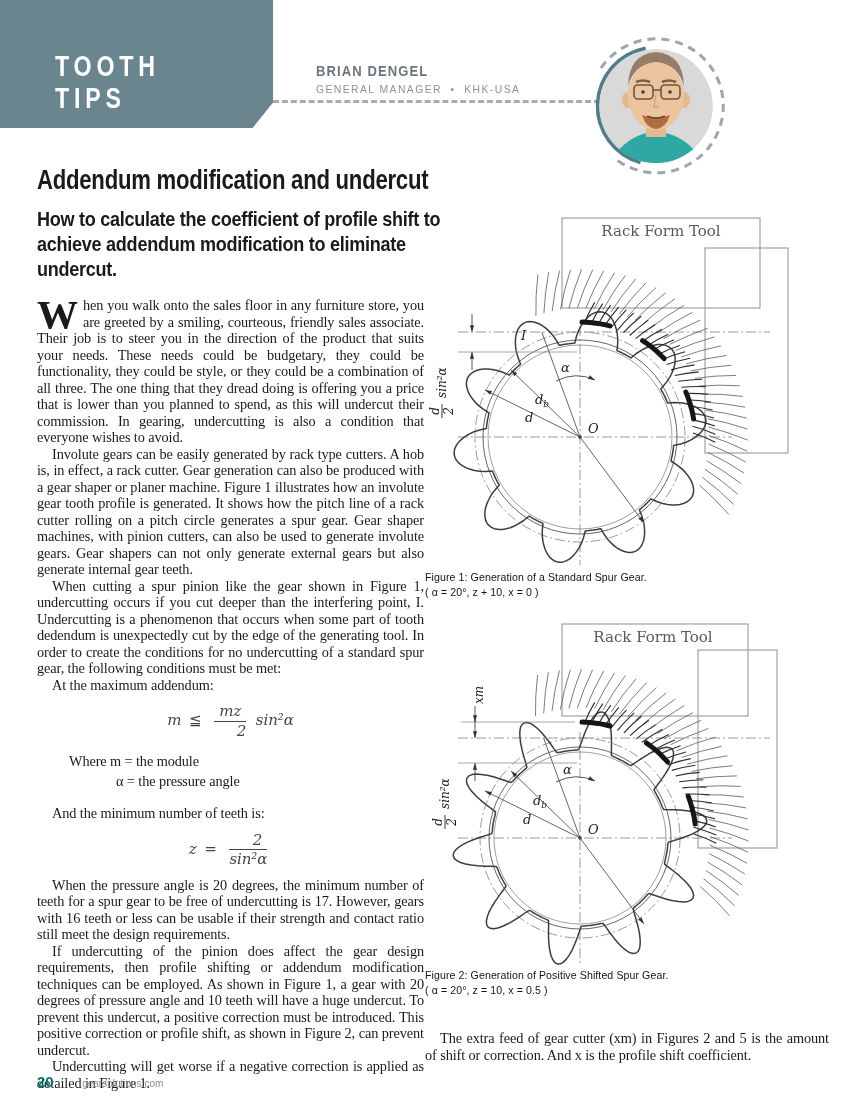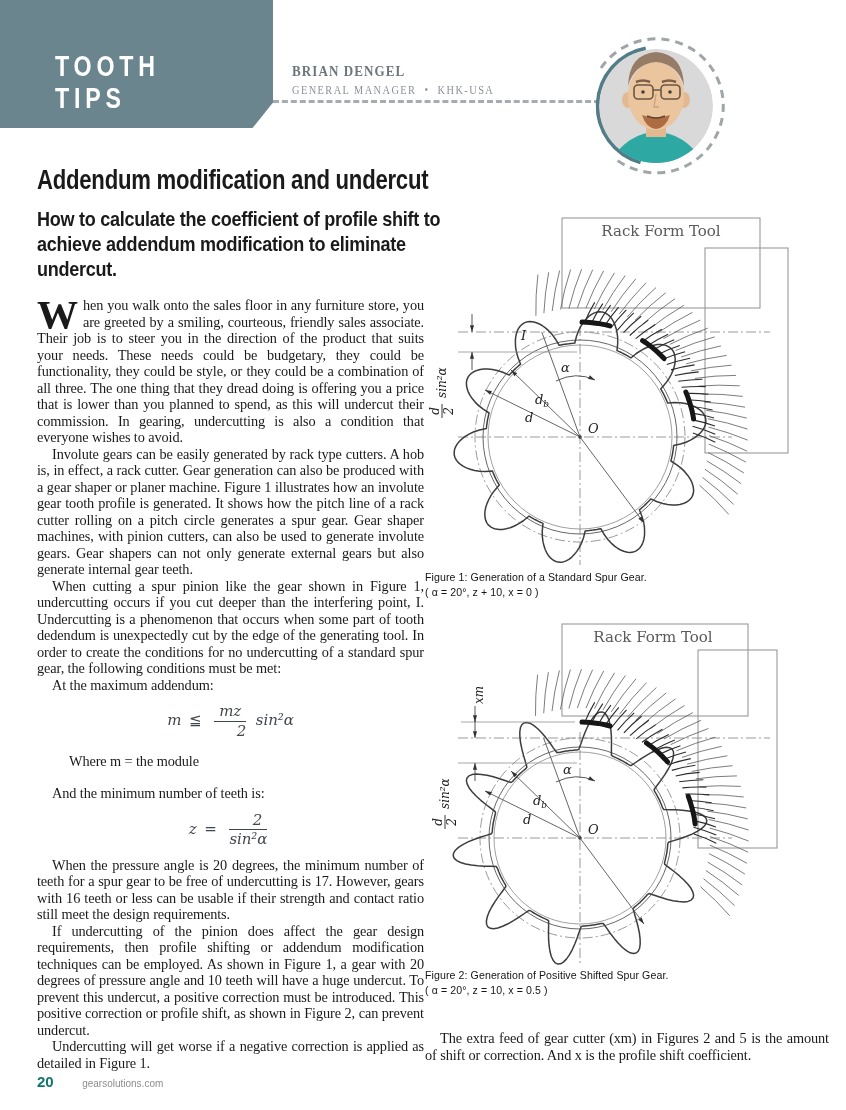--- a/index.html
+++ b/index.html
@@ -4,21 +4,21 @@
 <style>
   html,body{margin:0;padding:0;background:#e8e8e8;}
   .page{position:relative;width:846px;height:1110px;background:#ffffff;overflow:hidden;
         font-family:"Liberation Serif",serif;color:#1a1a1a;padding-left:29px;}
   
   .banner{position:absolute;left:0;top:0;width:273px;height:128px;background:#6a858e;
           clip-path:polygon(0 0,100% 0,100% 80%,92.5% 100%,0 100%);}
   .banner-text{position:absolute;left:55px;top:50px;color:#fff;
                font-family:"Liberation Sans",sans-serif;font-weight:600;font-size:29px;
                line-height:32px;letter-spacing:6px;transform:scaleX(.8);transform-origin:0 0;}
-  .author-block{position:absolute;left:292px;top:63px;font-family:Liberation Serif, serif;}
+  .author-block{position:absolute;left:316px;top:63px;font-family:Liberation Sans, sans-serif;}
   .author-name{font-size:14.5px;font-weight:bold;color:#6d757d;letter-spacing:1.2px;
                transform:scaleX(.9);transform-origin:0 0;}
   .author-role{margin-top:4px;font-size:11.5px;color:#8b9299;letter-spacing:1.6px;
                transform:scaleX(.9);transform-origin:0 0;}
   .dash-line{position:absolute;left:273px;top:100px;width:327px;border-top:3px dashed #a7acb0;}
   .portrait{position:absolute;left:576px;top:22px;width:164px;height:164px;}
   
   .title{position:absolute;left:37px;top:164px;font-family:"Liberation Sans",sans-serif;
          font-weight:bold;font-size:28px;white-space:nowrap;
          transform:scaleX(.79);transform-origin:0 0;letter-spacing:-.3px;}
@@ -112,20 +112,21 @@
     <p class="indent">When cutting a spur pinion like the gear shown in Figure 1, undercutting occurs if you cut deeper than the interfering point, I. Undercutting is a phenomenon that occurs when some part of tooth dedendum is unexpectedly cut by the edge of the generating tool. In order to create the conditions for no undercutting of a standard spur gear, the following conditions must be met:</p>
     <p class="lead-in">At the maximum addendum:</p>
     <div class="formula">
       <span>m</span>
       <span class="rel">≦</span>
       <span class="frac"><span class="num">mz</span><span class="den">2</span></span>
       <span>sin²α</span>
     </div>
     <div class="where">
       <div>Where m = the module</div>
+      <div class="w2">α = the pressure angle</div>
     </div>
     <p class="lead-in">And the minimum number of teeth is:</p>
     <div class="formula">
       <span>z</span>
       <span class="rel">=</span>
       <span class="frac"><span class="num">2</span><span class="den">sin²α</span></span>
     </div>
     <p class="indent">When the pressure angle is 20 degrees, the minimum number of teeth for a spur gear to be free of undercutting is 17. However, gears with 16 teeth or less can be usable if their strength and contact ratio still meet the design requirements.</p>
     <p class="indent">If undercutting of the pinion does affect the gear design requirements, then profile shifting or addendum modification techniques can be employed. As shown in Figure 1, a gear with 20 degrees of pressure angle and 10 teeth will have a huge undercut. To prevent this undercut, a positive correction must be introduced. This positive correction or profile shift, as shown in Figure 2, can prevent undercut.</p>
     <p class="indent">Undercutting will get worse if a negative correction is applied as detailed in Figure 1.</p>

